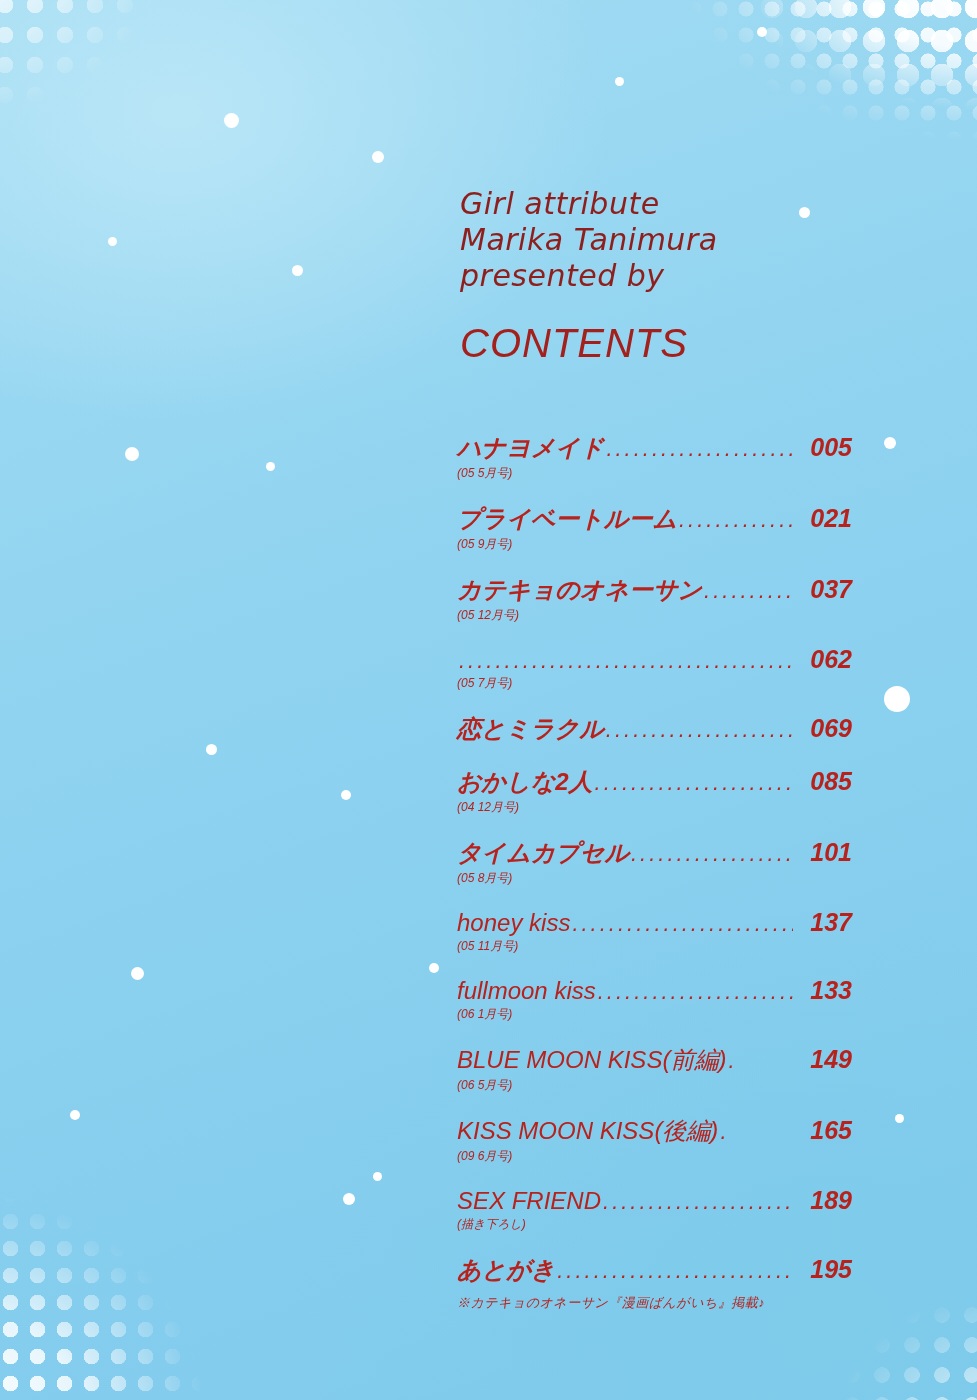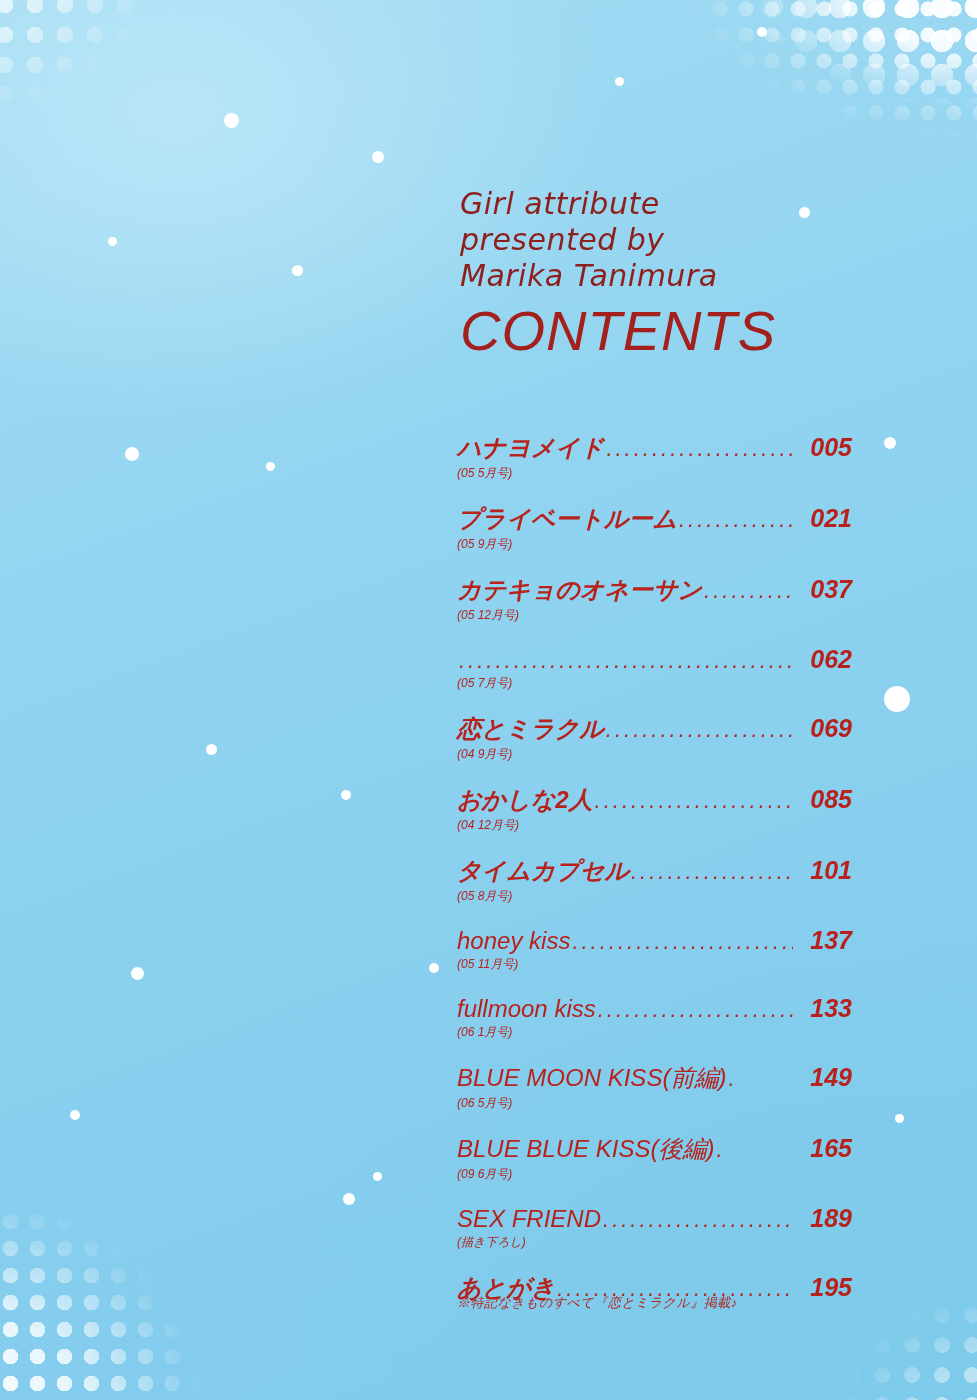--- a/index.html
+++ b/index.html
@@ -98,23 +98,23 @@
   }
   .hand-line {
     font-family: "DejaVu Sans", sans-serif;
     font-size: 30px;
     letter-spacing: 0.5px;
     line-height: 36px;
     color: #8e1f1c;
     white-space: nowrap;
   }
   .contents-word {
-    margin-top: 6px;
-    font-family: "Liberation Sans", sans-serif;
-    font-size: 56px;
+    margin-top: 18px;
+    font-family: "Liberation Sans", sans-serif;
+    font-size: 40px;
     letter-spacing: 1px;
     color: #a3201c;
     line-height: 62px;
     white-space: nowrap;
   }
 
   #toc {
     position: absolute;
     left: 455px;
     top: 432px;
@@ -207,22 +207,22 @@
   <div class="bubble" style="left:343px;top:1193px;width:12px;height:12px;"></div>
   <div class="bubble" style="left:70px;top:1110px;width:10px;height:10px;"></div>
   <div class="bubble" style="left:895px;top:1114px;width:9px;height:9px;"></div>
   <div class="bubble" style="left:615px;top:77px;width:9px;height:9px;"></div>
   <div class="bubble" style="left:757px;top:27px;width:10px;height:10px;"></div>
 
   <div id="content">
 
     <div class="heading-block">
       <div class="hand-line">Girl attribute</div>
+      <div class="hand-line">Marika Tanimura</div>
       <div class="hand-line">presented by</div>
-      <div class="hand-line">Marika Tanimura</div>
       <div class="contents-word">CONTENTS</div>
     </div>
 
     <div id="toc">
 
       <div class="toc-entry">
         <div class="toc-row">
           <span class="toc-title jp">ハナヨメイド</span>
           <span class="toc-leader">..........................................</span>
           <span class="toc-page">005</span>
@@ -255,21 +255,20 @@
         </div>
         <div class="toc-sub">(05 7月号)</div>
       </div>
 
       <div class="toc-entry">
         <div class="toc-row">
           <span class="toc-title jp">恋とミラクル</span>
           <span class="toc-leader">..........................................</span>
           <span class="toc-page">069</span>
         </div>
-        <div class="toc-sub">(04 9月号)</div>
       </div>
 
       <div class="toc-entry">
         <div class="toc-row">
           <span class="toc-title jp">おかしな2人</span>
           <span class="toc-leader">..........................................</span>
           <span class="toc-page">085</span>
         </div>
         <div class="toc-sub">(04 12月号)</div>
       </div>
@@ -305,21 +304,21 @@
         <div class="toc-row">
           <span class="toc-title">BLUE MOON KISS(前編)</span>
           <span class="toc-leader">.</span>
           <span class="toc-page">149</span>
         </div>
         <div class="toc-sub">(06 5月号)</div>
       </div>
 
       <div class="toc-entry">
         <div class="toc-row">
-          <span class="toc-title">BLUE BLUE KISS(後編)</span>
+          <span class="toc-title">KISS MOON KISS(後編)</span>
           <span class="toc-leader">.</span>
           <span class="toc-page">165</span>
         </div>
         <div class="toc-sub">(09 6月号)</div>
       </div>
 
       <div class="toc-entry">
         <div class="toc-row">
           <span class="toc-title">SEX FRIEND</span>
           <span class="toc-leader">..........................................</span>
@@ -332,16 +331,16 @@
         <div class="toc-row">
           <span class="toc-title jp">あとがき</span>
           <span class="toc-leader">..........................................</span>
           <span class="toc-page">195</span>
         </div>
         <div class="toc-sub"></div>
       </div>
 
     </div>
 
-    <div id="footnote">※特記なきものすべて『恋とミラクル』掲載♪</div>
+    <div id="footnote">※カテキョのオネーサン『漫画ばんがいち』掲載♪</div>
 
   </div>
 </div>
 
 </body></html>

